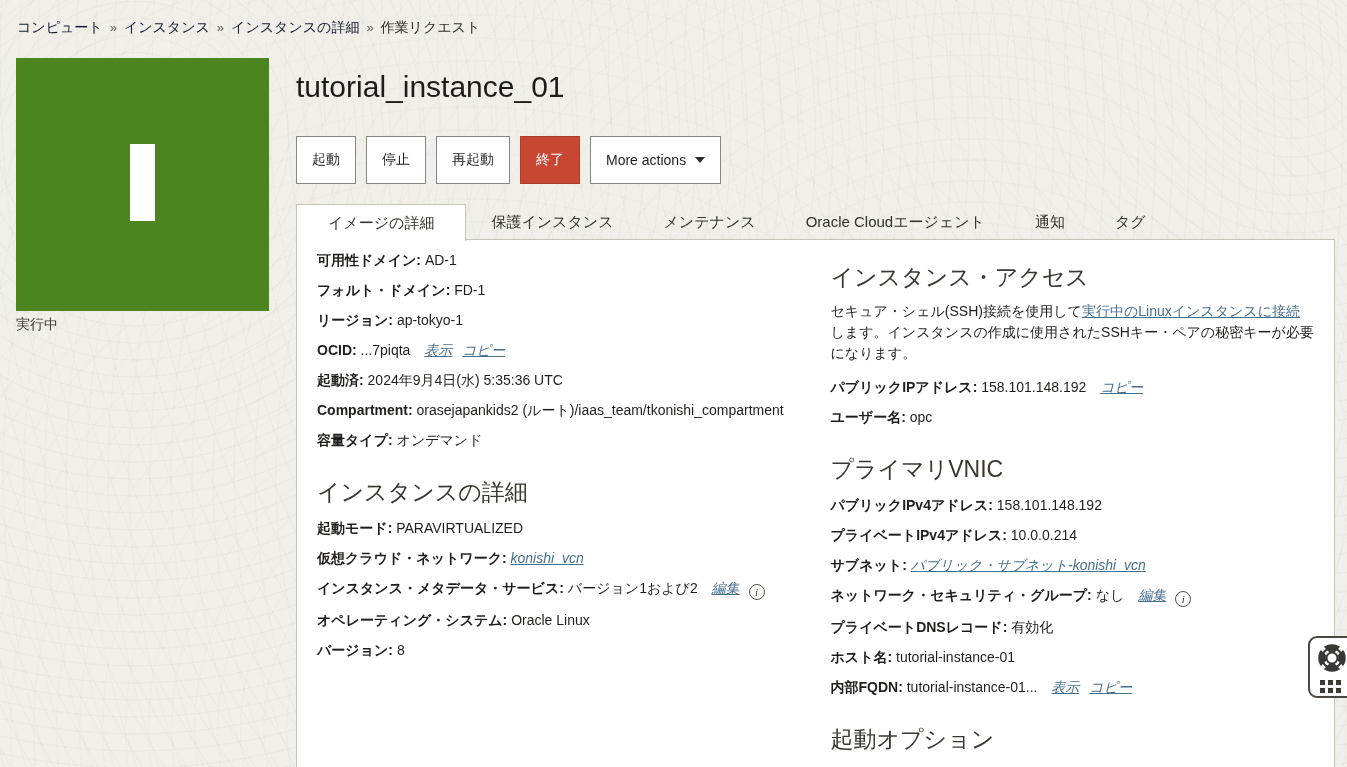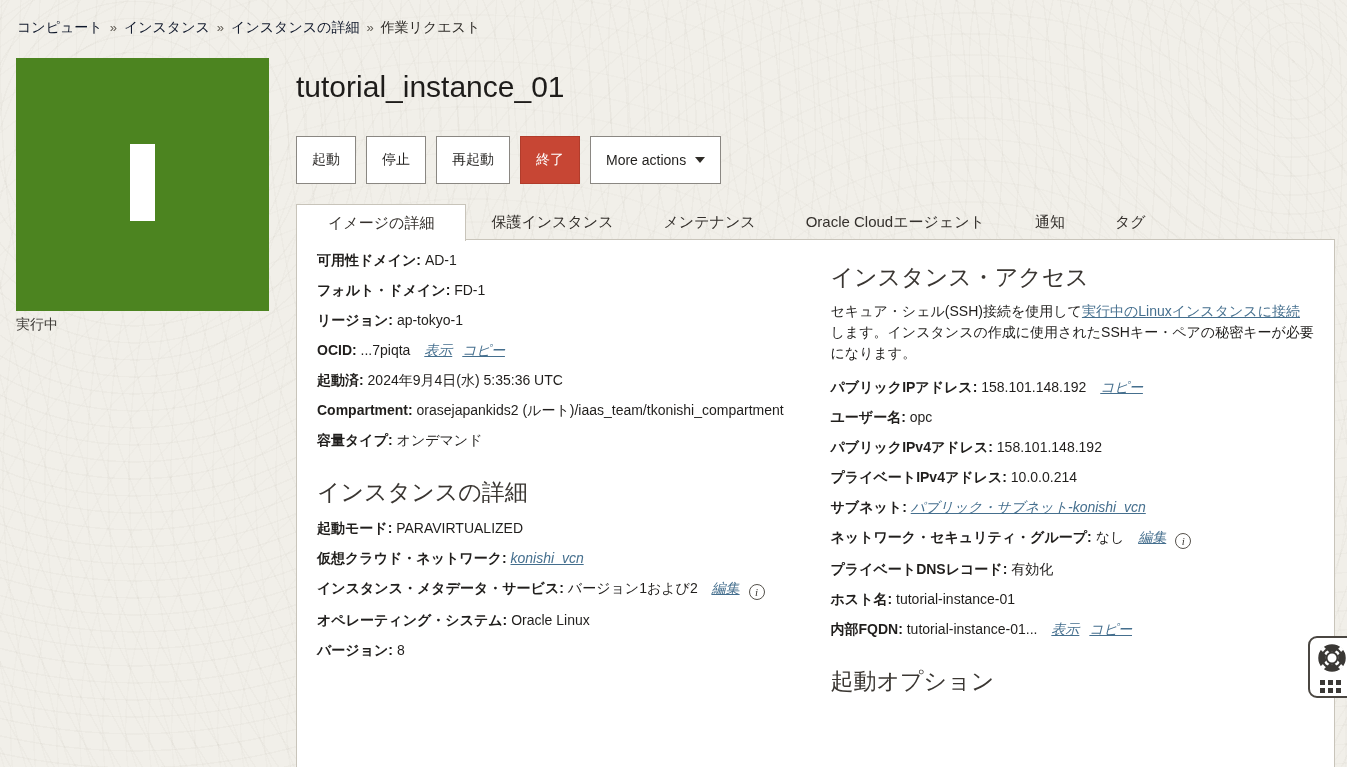--- a/index.html
+++ b/index.html
@@ -136,20 +136,21 @@
         <div class="row"><b>仮想クラウド・ネットワーク: </b><a class="lnk" href="#">konishi_vcn</a></div>
         <div class="row"><b>インスタンス・メタデータ・サービス: </b><span>バージョン1および2 </span><a class="lnk" href="#">編集</a><span class="info">i</span></div>
         <div class="row"><b>オペレーティング・システム: </b><span>Oracle Linux </span></div>
         <div class="row"><b>バージョン: </b><span>8 </span></div>
       </div>
     <div class="col">
         <h2 class="sec-h">インスタンス・アクセス</h2>
         <div class="para"><span>セキュア・シェル(SSH)接続を使用して</span><a class="lnk" href="#">実行中のLinuxインスタンスに接続</a><span>します。インスタンスの作成に使用されたSSHキー・ペアの秘密キーが必要になります。</span></div>
         <div class="row"><b>パブリックIPアドレス: </b><span>158.101.148.192 </span><a class="lnk" href="#">コピー</a></div>
         <div class="row"><b>ユーザー名: </b><span>opc </span></div>
+        <h2 class="sec-h">プライマリVNIC</h2>
         <div class="row"><b>パブリックIPv4アドレス: </b><span>158.101.148.192 </span></div>
         <div class="row"><b>プライベートIPv4アドレス: </b><span>10.0.0.214 </span></div>
         <div class="row"><b>サブネット: </b><a class="lnk" href="#">パブリック・サブネット-konishi_vcn</a></div>
         <div class="row"><b>ネットワーク・セキュリティ・グループ: </b><span>なし </span><a class="lnk" href="#">編集</a><span class="info">i</span></div>
         <div class="row"><b>プライベートDNSレコード: </b><span>有効化 </span></div>
         <div class="row"><b>ホスト名: </b><span>tutorial-instance-01 </span></div>
         <div class="row"><b>内部FQDN: </b><span>tutorial-instance-01... </span><a class="lnk" href="#">表示</a><a class="lnk" href="#">コピー</a></div>
         <h2 class="sec-h">起動オプション</h2>
       </div>
   </div>

